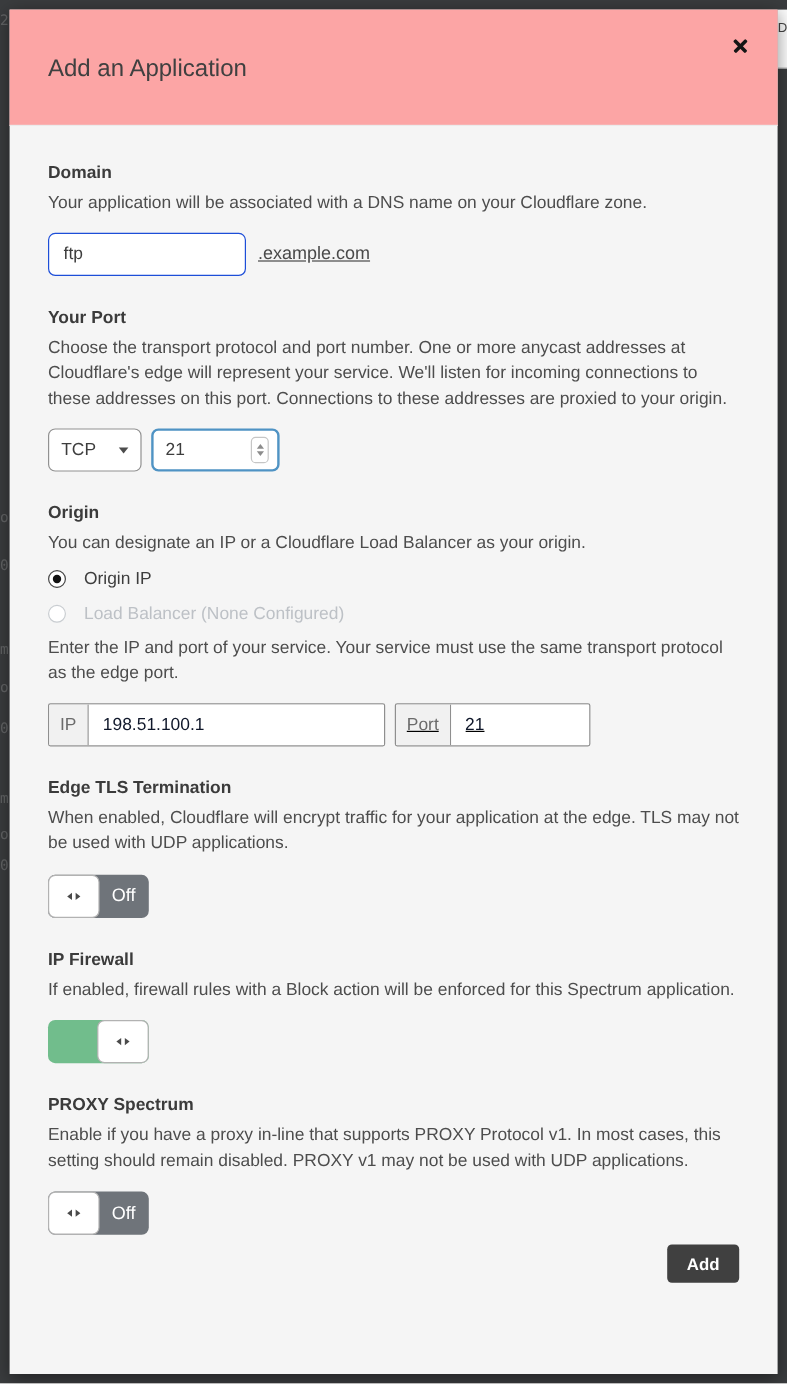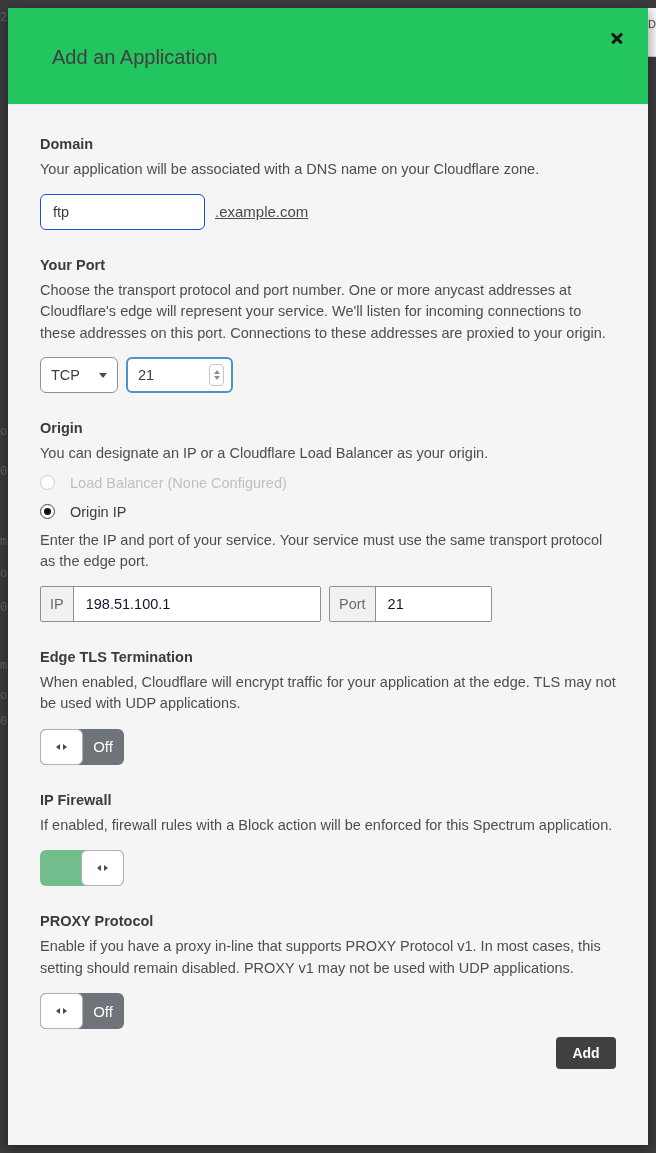--- a/index.html
+++ b/index.html
@@ -6,22 +6,22 @@
   .canvas{position:relative;width:656px;height:1153px;background:#3a3c3e;overflow:hidden;
           font-family:"Liberation Sans",sans-serif;-webkit-font-smoothing:antialiased;}
   .frag{position:absolute;left:0;color:rgba(200,200,200,.28);font-size:12px;
         font-family:"DejaVu Sans Mono",monospace;}
   .bg-sliver{position:absolute;right:0;top:8px;width:8px;height:48px;background:#fbfbfb;
              border-bottom:1px solid #cfcfcf;}
   .frag-d{position:absolute;right:0;top:10px;color:#444;font-size:11px;}
 
   .modal{position:absolute;left:8px;top:8px;width:640px;height:1137px;background:#f5f5f5;
          box-shadow:0 3px 14px rgba(0,0,0,.45);display:flex;flex-direction:column;}
-  .modal-header{background:#22c55e;height:97px;flex:0 0 auto;box-sizing:border-box;
-                padding:38px 44px 0;position:relative;border-bottom:1px solid #ebebeb;}
+  .modal-header{background:#fca5a5;height:97px;flex:0 0 auto;box-sizing:border-box;
+                padding:38px 32px 0;position:relative;border-bottom:1px solid #ebebeb;}
   .modal-title{font-size:20px;color:#404040;font-weight:400;}
   .close-btn{position:absolute;top:20px;right:21px;width:20px;height:20px;cursor:pointer;}
   .close-x{position:absolute;inset:0;}
   .close-x .bar{position:absolute;left:3px;top:9px;width:14px;height:2.6px;background:#151515;border-radius:1px;}
   .close-x .bar1{transform:rotate(45deg);}
   .close-x .bar2{transform:rotate(-45deg);}
 
   .modal-body{flex:1;padding:29px 32px 0;box-sizing:border-box;}
   .sec{margin-top:25px;}
   .sec:first-child{margin-top:0;}
@@ -62,21 +62,21 @@
   .radio-row.disabled .radio{border-color:#c9cdd1;}
   .radio-row.disabled .radio-label{color:#bdc1c6;}
 
   .input-group{display:flex;align-items:stretch;height:36px;box-sizing:border-box;
                border:1px solid #8f8f8f;border-radius:2px;background:#fff;overflow:hidden;}
   .prefix{background:#f1f1f1;border-right:1px solid #8f8f8f;display:flex;align-items:center;
           padding:0 9px;font-size:14.5px;color:#6b6b6b;flex:0 0 auto;}
   .group-input{border:none;outline:none;flex:1;min-width:0;padding:0 12px;font-size:14.5px;
                color:#0f172a;font-family:"Liberation Sans",sans-serif;background:#fff;}
   .ip-group{width:281px;}
-  .pt-group{width:163px;}
+  .pt-group{width:163px;text-decoration:underline;}
 
   .toggle{position:relative;width:84px;height:36px;margin-top:14px;cursor:pointer;}
   .toggle .track{position:absolute;inset:0;border-radius:6px;}
   .toggle.off .track{background:#6f747a;}
   .toggle.on  .track{background:#71bd8c;}
   .t-label{position:absolute;top:0;height:36px;width:42px;display:flex;align-items:center;
            justify-content:center;color:#fff;font-size:15px;}
   .toggle.off .t-label{right:0;}
   .toggle.on  .t-label{left:16px;margin-left:35px;}
   .handle{position:absolute;top:0;width:43px;height:36px;box-sizing:border-box;background:#fff;
@@ -150,27 +150,27 @@
               <span class="tri-up"></span>
                 <span class="tri-down"></span>
             </span>
           </div>
         </div>
       </div>
 
       <div class="sec">
         <h3>Origin</h3>
         <p class="desc">You can designate an IP or a Cloudflare Load Balancer as your origin.</p>
+        <div class="radio-row">
+          <span class="radio selected"></span>
+          <span class="radio-label">Origin IP</span>
+        </div>
         <div class="radio-row disabled">
           <span class="radio"></span>
           <span class="radio-label">Load Balancer (None Configured)</span>
-        </div>
-        <div class="radio-row">
-          <span class="radio selected"></span>
-          <span class="radio-label">Origin IP</span>
         </div>
         <p class="desc dim2">Enter the IP and port of your service. Your service must use the same transport protocol as the edge port.</p>
         <div class="row gap8">
           <div class="input-group ip-group">
             <span class="prefix">IP</span>
             <input class="group-input" value="198.51.100.1" style="">
           </div>
           <div class="input-group pt-group">
             <span class="prefix">Port</span>
             <input class="group-input" value="21" style="">
@@ -198,21 +198,21 @@
           <div class="track"></div>
           <span class="t-label">On</span>
           <div class="handle">
             <span class="tri-left"></span>
             <span class="tri-right"></span>
           </div>
         </div>
       </div>
 
       <div class="sec">
-        <h3>PROXY Protocol</h3>
+        <h3>PROXY Spectrum</h3>
         <p class="desc">Enable if you have a proxy in-line that supports PROXY Protocol v1. In most cases, this setting should remain disabled. PROXY v1 may not be used with UDP applications.</p>
         <div class="toggle off">
           <div class="track"></div>
           <span class="t-label">Off</span>
           <div class="handle">
             <span class="tri-left"></span>
             <span class="tri-right"></span>
           </div>
         </div>
       </div>

